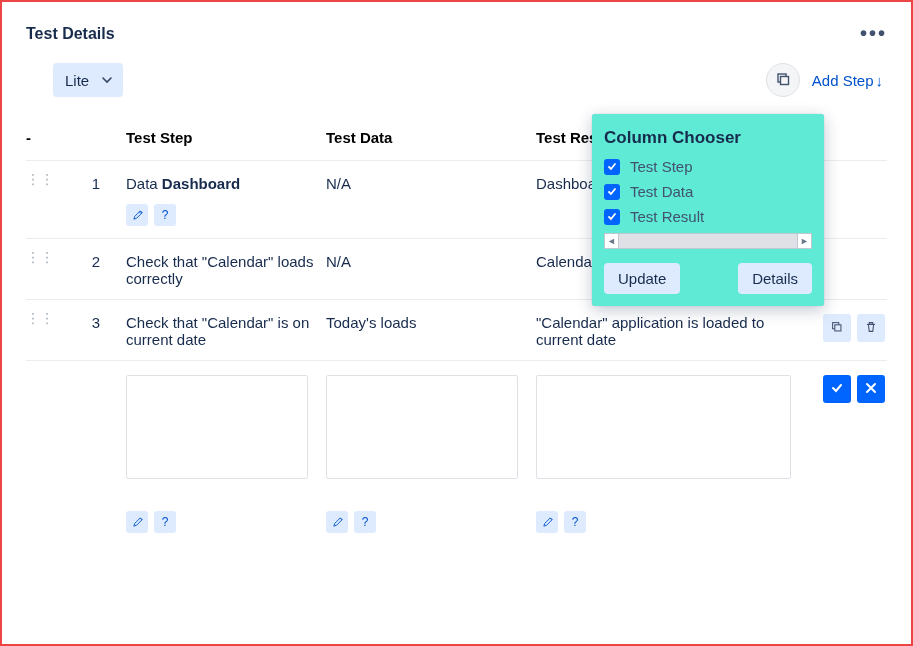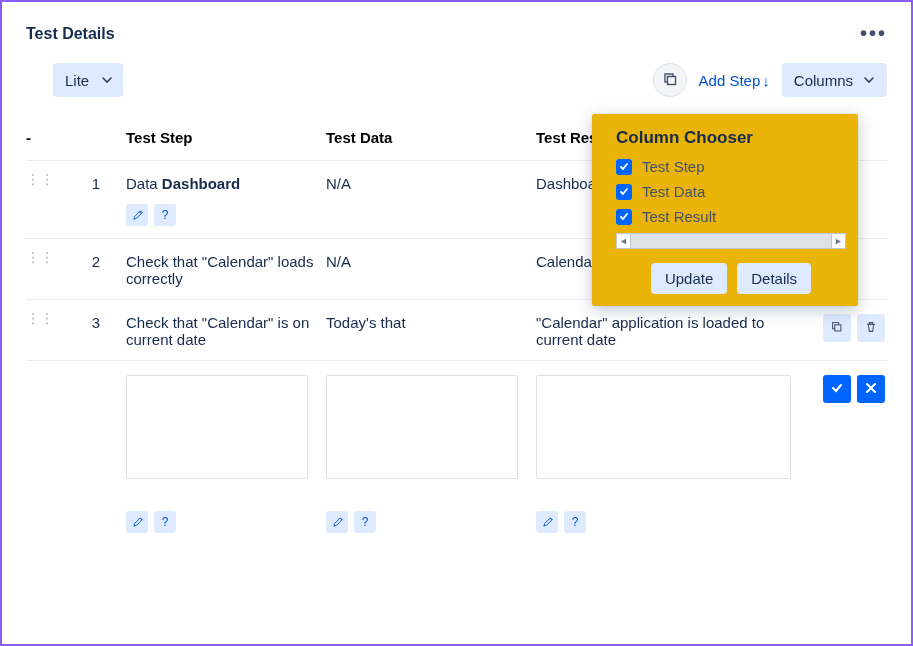--- a/index.html
+++ b/index.html
@@ -6,21 +6,21 @@
   body {
     margin: 0;
     font-family: -apple-system, BlinkMacSystemFont, "Segoe UI", Arial, sans-serif;
     background: #fff;
     color: #172B4D;
     font-size: 14px;
   }
   .frame {
     width: 913px;
     height: 646px;
-    border: 2px solid #8b5cf6;
+    border: 2px solid #ef4444;
     background: #fff;
     position: relative;
     padding: 20px 24px;
   }
   .header-row {
     display: flex;
     justify-content: space-between;
     align-items: center;
     margin-bottom: 18px;
   }
@@ -146,26 +146,26 @@
     width: 100%;
     height: 104px;
     border: 1px solid #DFE1E6;
     border-radius: 2px;
     background: #fff;
   }
   .popup {
     position: absolute;
     top: 112px;
     left: 590px;
-    width: 266px;
-    background: #eab308;
+    width: 232px;
+    background: #5eead4;
     box-shadow: 0 4px 16px rgba(9,30,66,0.25), 0 0 1px rgba(9,30,66,0.31);
     border-radius: 3px;
     z-index: 50;
-    padding: 14px 12px 12px 24px;
+    padding: 14px 12px 12px 12px;
   }
   .popup-title {
     font-size: 17px;
     font-weight: 700;
     color: #172B4D;
     margin-bottom: 10px;
   }
   .chk-row {
     display:flex; align-items:center; gap:10px;
     margin-bottom: 8px;
@@ -191,21 +191,21 @@
   .popup-scroll .thumb-left {
     width: 14px; background:#fff; border-right:1px solid #C1C7D0;
     display:flex;align-items:center;justify-content:center;color:#6B778C;font-size:9px;
   }
   .popup-scroll .track { flex:1; background:#DFE1E6; }
   .popup-scroll .thumb-right {
     width: 14px; background:#fff; border-left:1px solid #C1C7D0;
     display:flex;align-items:center;justify-content:center;color:#6B778C;font-size:9px;
   }
   .popup-actions {
-    display:flex; justify-content:center; gap:10px;
+    display:flex; justify-content:space-between; gap:10px;
   }
   .pbtn {
     background:#DEEBFF;
     border:none;
     border-radius:4px;
     padding: 7px 14px;
     font-size:15px;
     color:#172B4D;
     cursor:pointer;
   }
@@ -243,28 +243,20 @@
           <svg width="16" height="16" viewBox="0 0 16 16">
               <rect x="3" y="3" width="8" height="8" fill="none" stroke="#42526E" stroke-width="1.4"></rect>
               <rect x="5.5" y="5.5" width="8" height="8" fill="#F4F5F7" stroke="#42526E" stroke-width="1.4"></rect>
             </svg>
         </span>
       </div>
       <div class="add-step-link">
         <span>Add Step</span>
           <span>↓</span>
       </div>
-      <div class="columns-btn">
-        <span>Columns</span>
-        <span class="chev">
-          <svg width="12" height="12" viewBox="0 0 12 12">
-              <path d="M2 4l4 4 4-4" stroke="#344563" stroke-width="1.6" fill="none" stroke-linecap="round"></path>
-            </svg>
-        </span>
-      </div>
     </div>
   </div>
 
   <div class="table-wrap">
     <div class="thead-row">
       <div class="col-drag">-</div>
       <div class="col-num"></div>
       <div class="col-step">Test Step</div>
       <div class="col-data">Test Data</div>
       <div class="col-result">Test Result</div>
@@ -303,21 +295,21 @@
       <div class="col-result">Calendar</div>
       <div class="col-actions"></div>
     </div>
 
     <div class="body-row">
       <div class="col-drag">
         <div class="drag-handle">⋮⋮</div>
       </div>
       <div class="col-num">3</div>
       <div class="col-step">Check that "Calendar" is on current date</div>
-      <div class="col-data">Today's that</div>
+      <div class="col-data">Today's loads</div>
       <div class="col-result">"Calendar" application is loaded to current date</div>
       <div class="col-actions">
         <div class="action-btn">
           <span>
             <svg width="14" height="14" viewBox="0 0 16 16">
                 <rect x="3" y="3" width="7" height="7" fill="none" stroke="#42526E" stroke-width="1.2"></rect>
                 <rect x="5.5" y="5.5" width="7" height="7" fill="#DEEBFF" stroke="#42526E" stroke-width="1.2"></rect>
               </svg>
           </span>
         </div>

